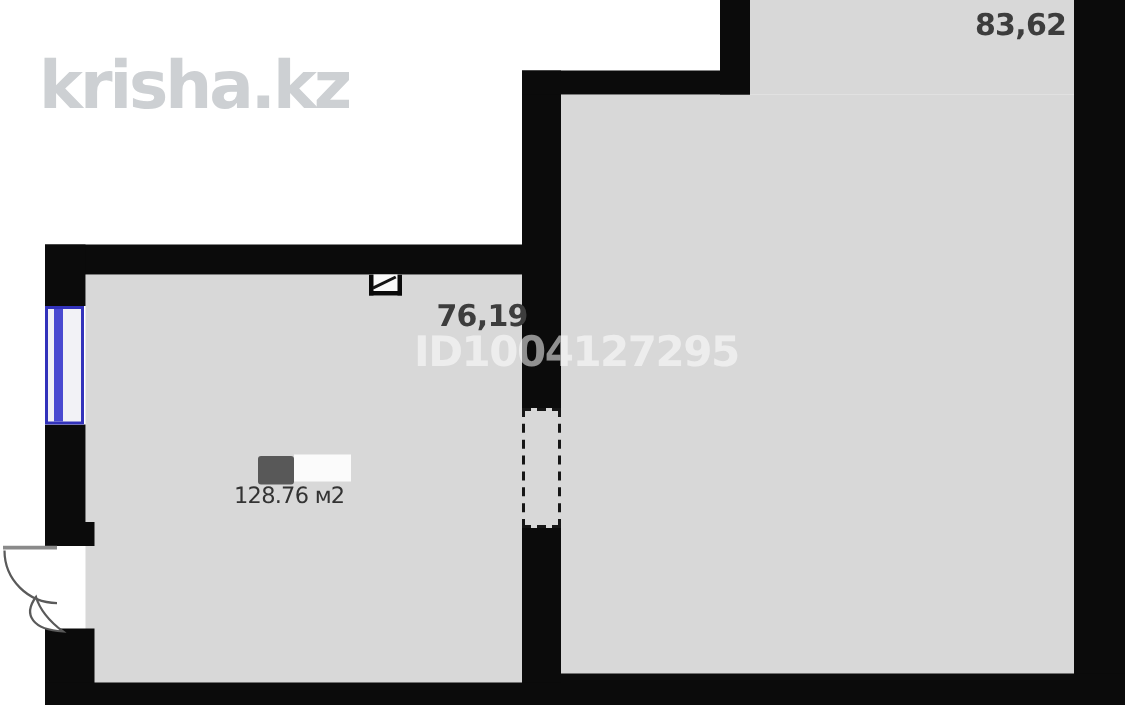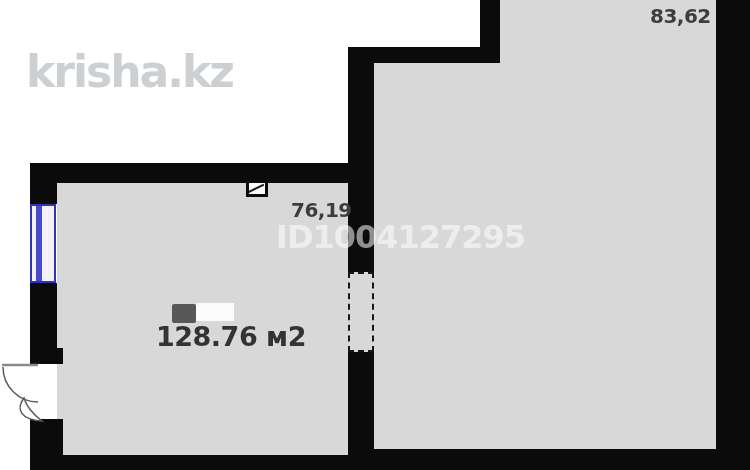--- a/index.html
+++ b/index.html
@@ -67,33 +67,33 @@
 
   
   .dim-label{
     z-index:4;color:var(--label,#3d3d3d);
     font-size:20px;font-weight:600;letter-spacing:-0.5px;line-height:1;
   }
   #label-right-area{left:650px;top:6px;width:50px;text-align:right;}
   #label-left-width{left:291px;top:200px;}
   #label-total-area{
     left:156px;top:323px;z-index:4;color:#333333;
-    font-size:27px;font-weight:700;letter-spacing:-0.5px;line-height:1;
+    font-size:15px;font-weight:400;letter-spacing:-0.5px;line-height:1;
   }
   #blur-dark{left:172px;top:304px;width:24px;height:19px;background:#585858;border-radius:2px;z-index:4;}
   #blur-light{left:196px;top:303px;width:38px;height:18px;background:#fbfbfb;z-index:4;}
 
   #site-logo{
-    left:26px;top:50px;z-index:4;
+    left:26px;top:36px;z-index:4;
     font-size:44px;font-weight:700;letter-spacing:-2px;line-height:1;
     color:var(--logo,#cdd0d3);
   }
   #listing-id-watermark{
     left:276px;top:221px;z-index:10;
-    font-size:32px;font-weight:700;letter-spacing:-1px;line-height:1;
+    font-size:28px;font-weight:700;letter-spacing:-1px;line-height:1;
     color:rgba(255,255,255,0.55);
   }
 </style>
 </head>
 <body>
 
 <div id="canvas">
 
   <div class="abs floor" id="floor-left"></div>
   <div class="abs floor" id="floor-right-top"></div>

